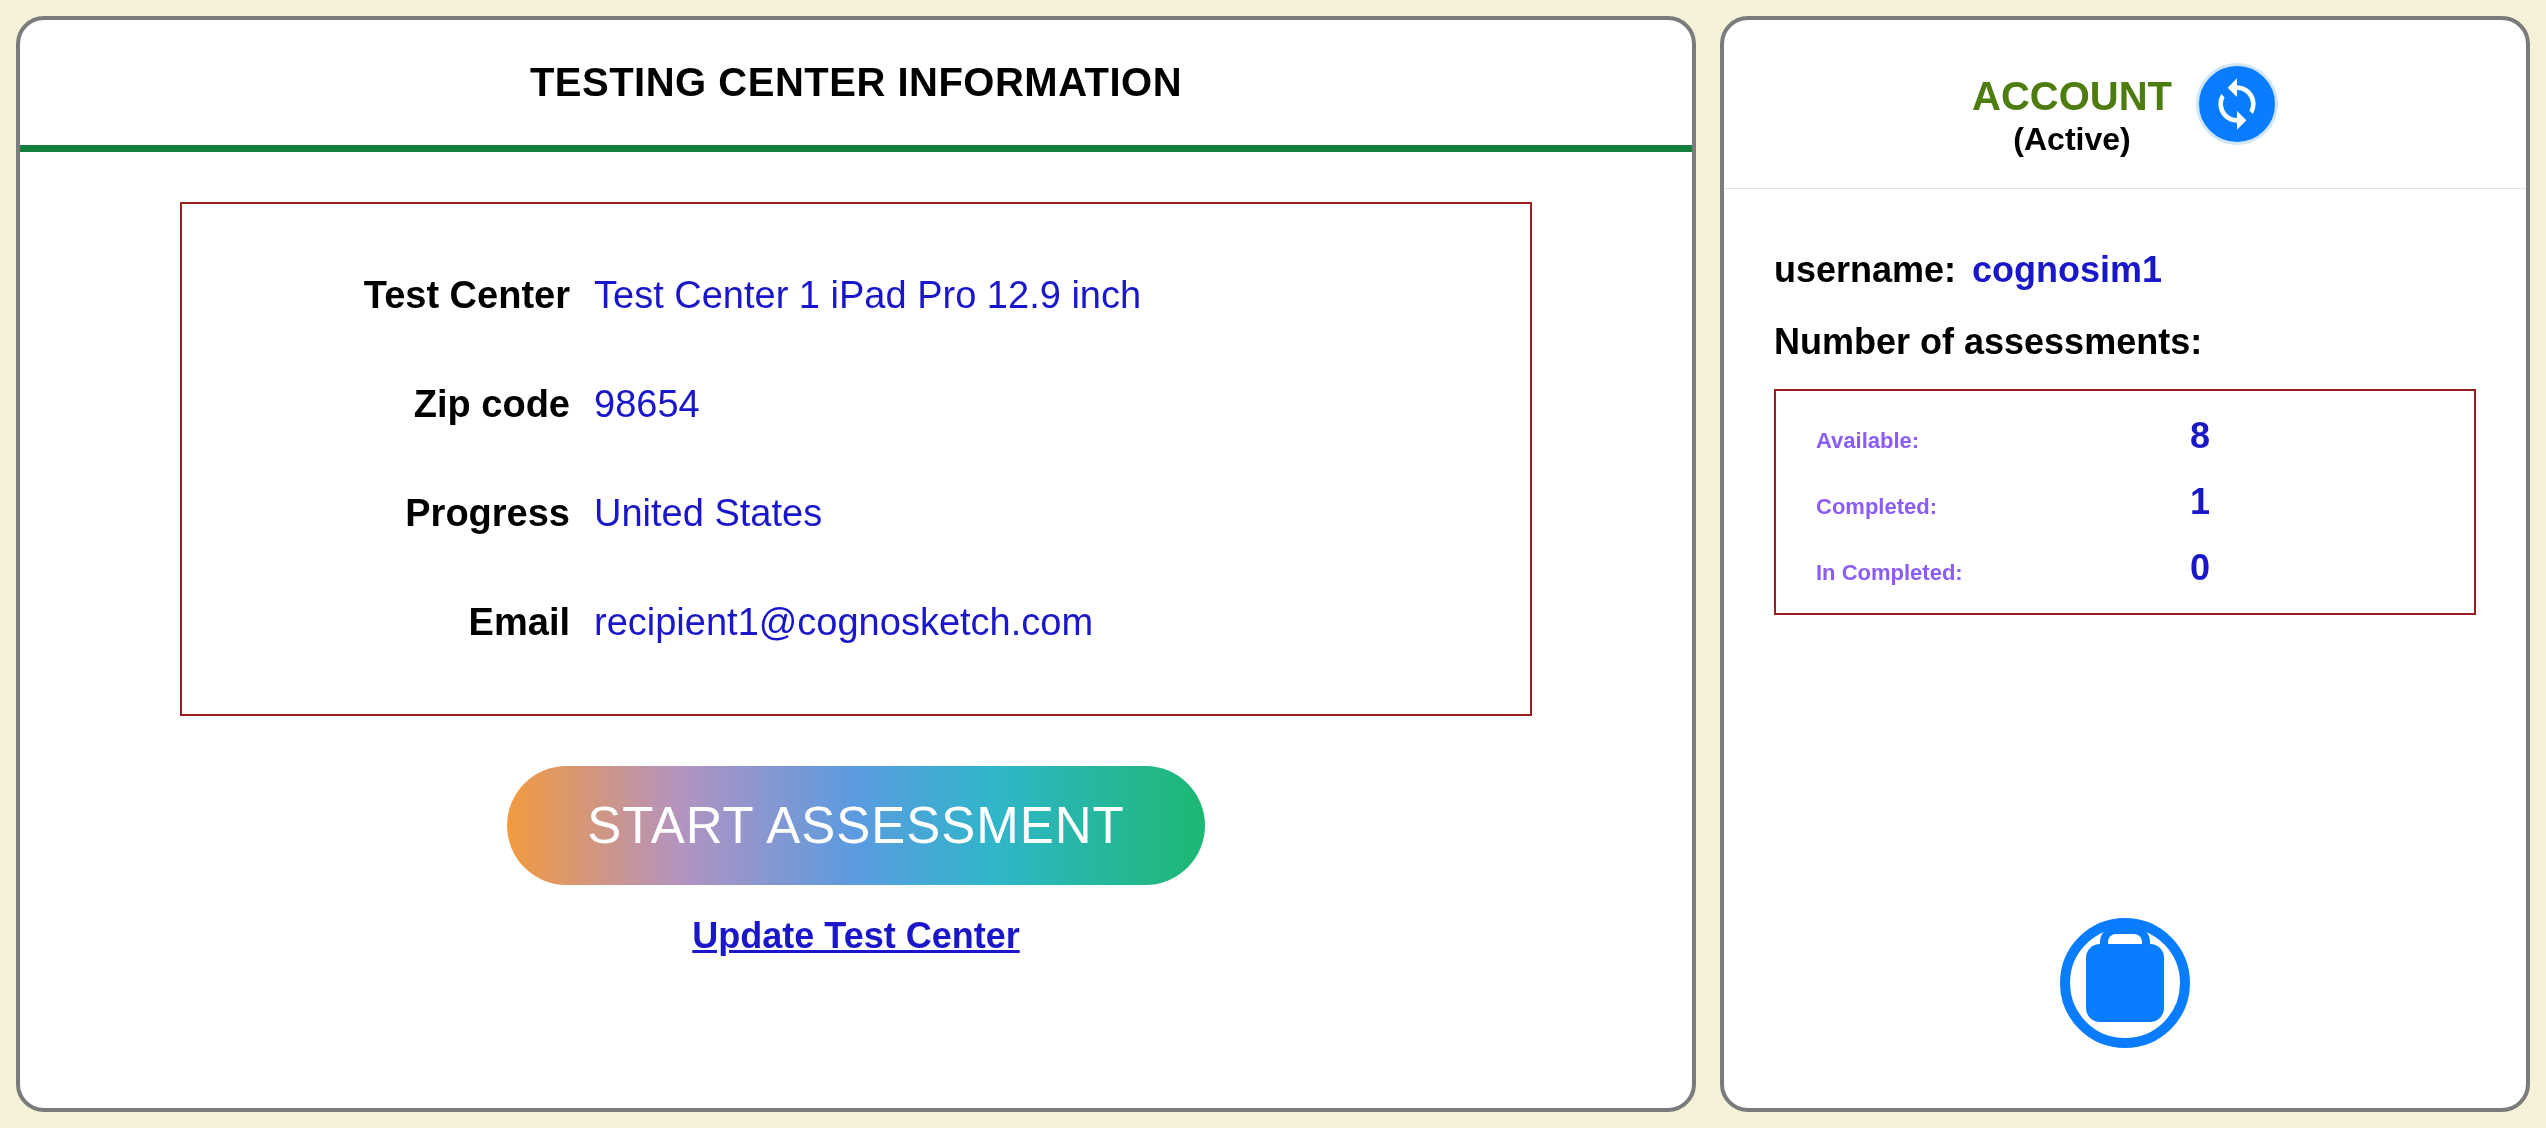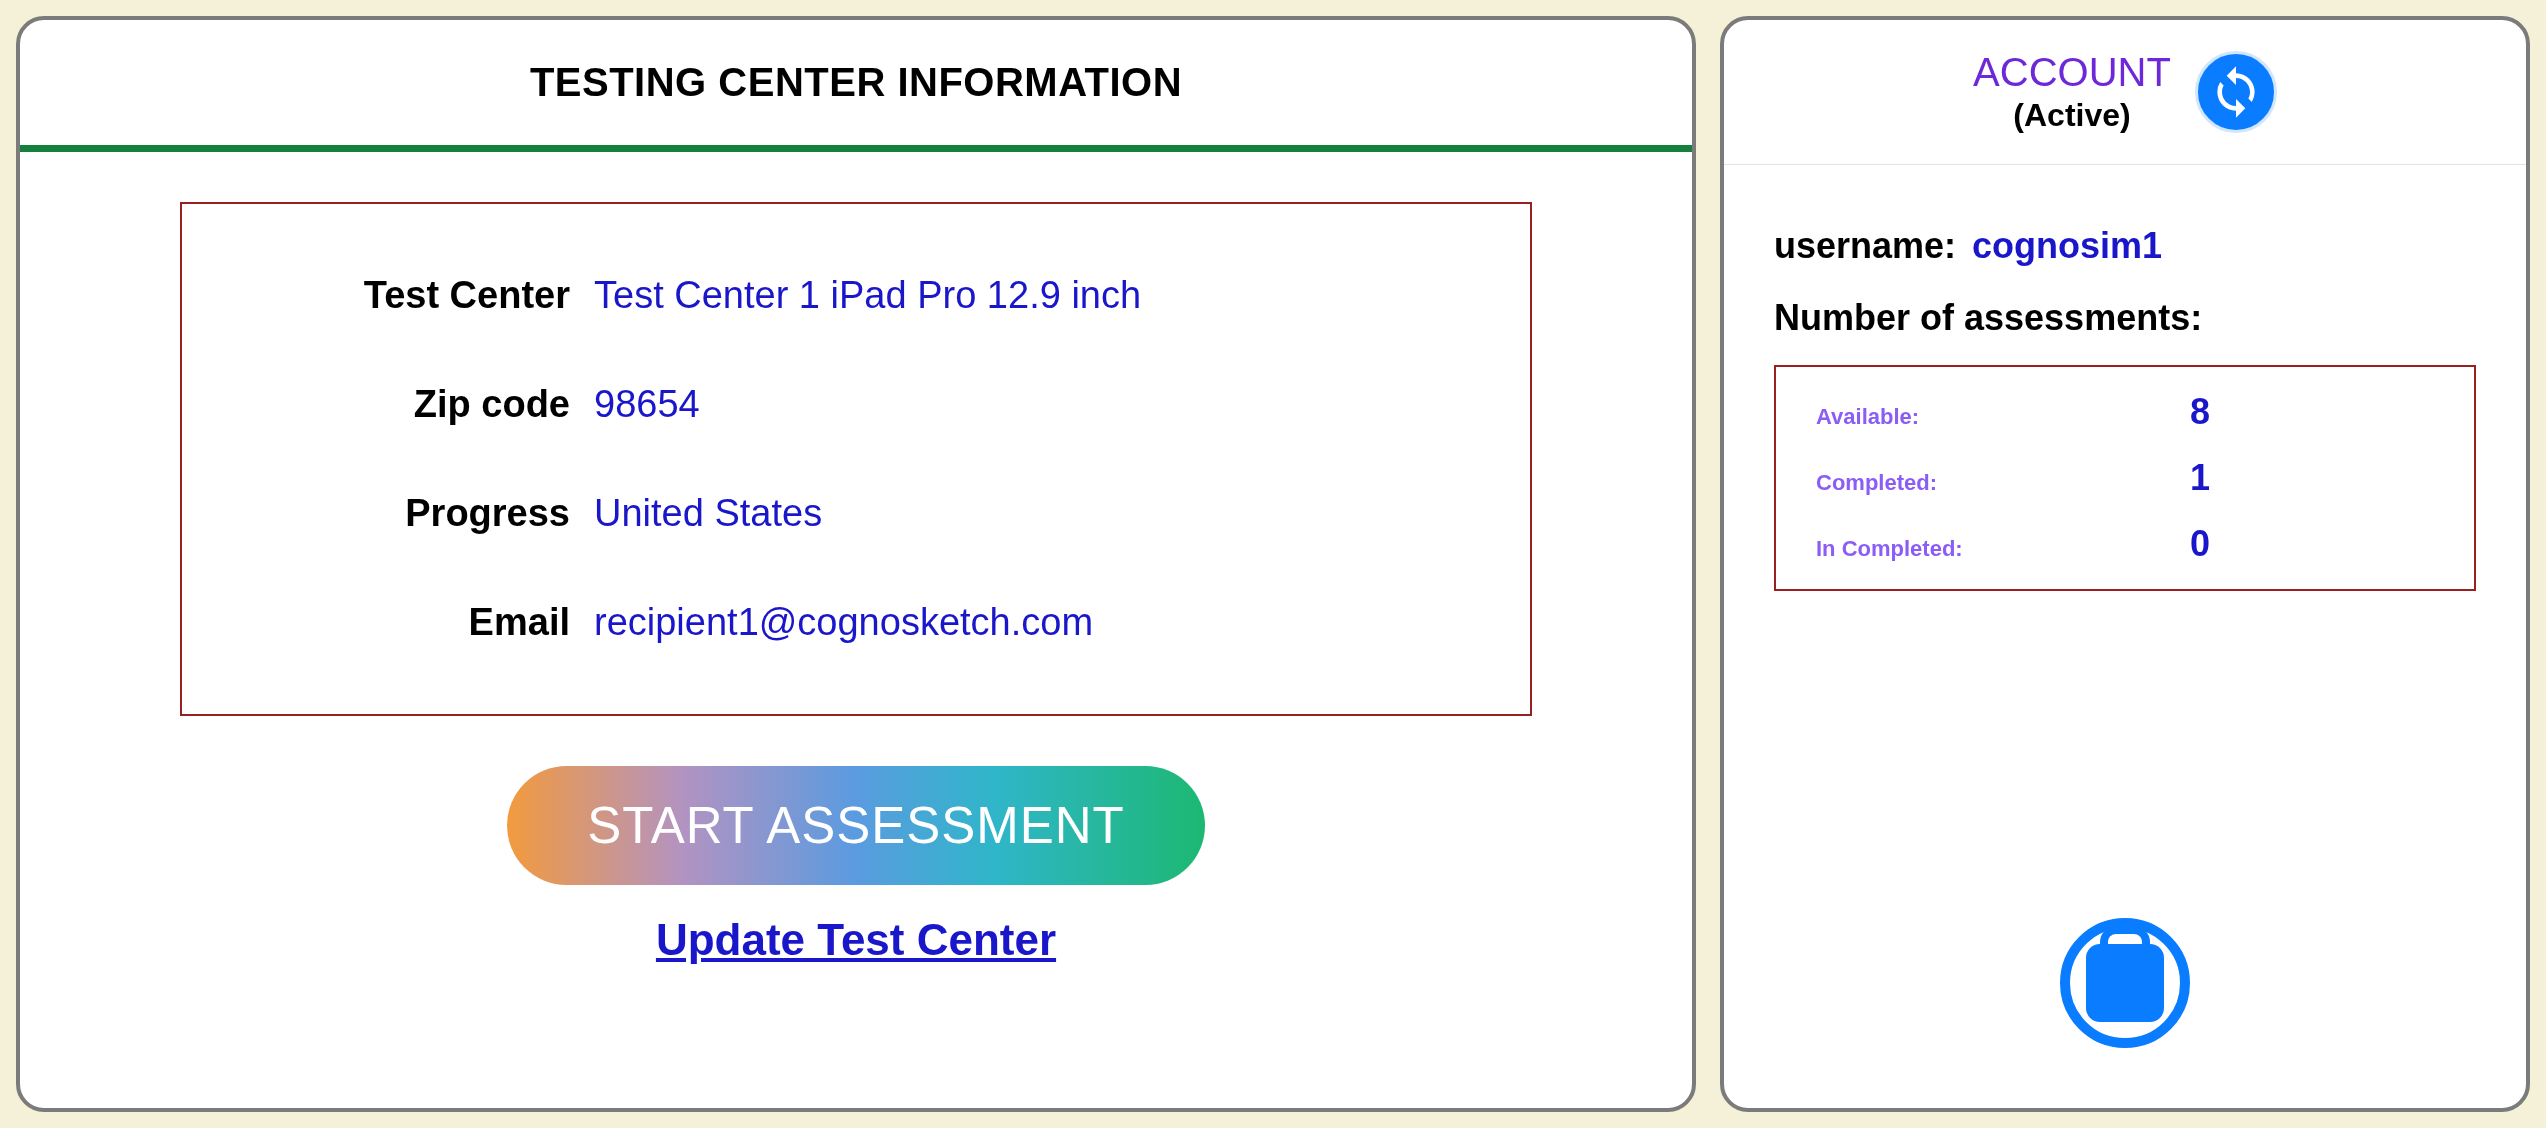--- a/index.html
+++ b/index.html
@@ -51,22 +51,23 @@
       justify-content: center;
       gap: 24px;
       padding: 30px 20px 30px;
       border-bottom: 1px solid #e3e3e3;
     }
     .account-title-wrap {
       text-align: center;
     }
     .account-title {
       font-size: 40px;
-      font-weight: 400;
-      color: #6d28d9;
+      font-weight: 700;
+      color: #4d7c0f;
+      margin-top: 24px;
     }
     .account-status {
       font-size: 32px;
       font-weight: 600;
       color: #000;
       margin-top: 2px;
     }
     .refresh-btn {
       width: 82px;
       height: 82px;
@@ -128,21 +129,21 @@
       letter-spacing: 1px;
       color: #fff;
       border: none;
       background: linear-gradient(90deg, #f29a3e 0%, #b393c1 25%, #5a9be0 50%, #2fb6c9 70%, #1db872 100%);
       cursor: pointer;
     }
     .update-link {
       display: block;
       margin-top: 30px;
       margin-bottom: 20px;
-      font-size: 44px;
+      font-size: 36px;
       color: #1a16c9;
       text-decoration: underline;
       font-weight: 600;
       cursor: pointer;
     }
     .account-body {
       padding: 60px 50px 40px;
       flex: 1;
       display: flex;
       flex-direction: column;

